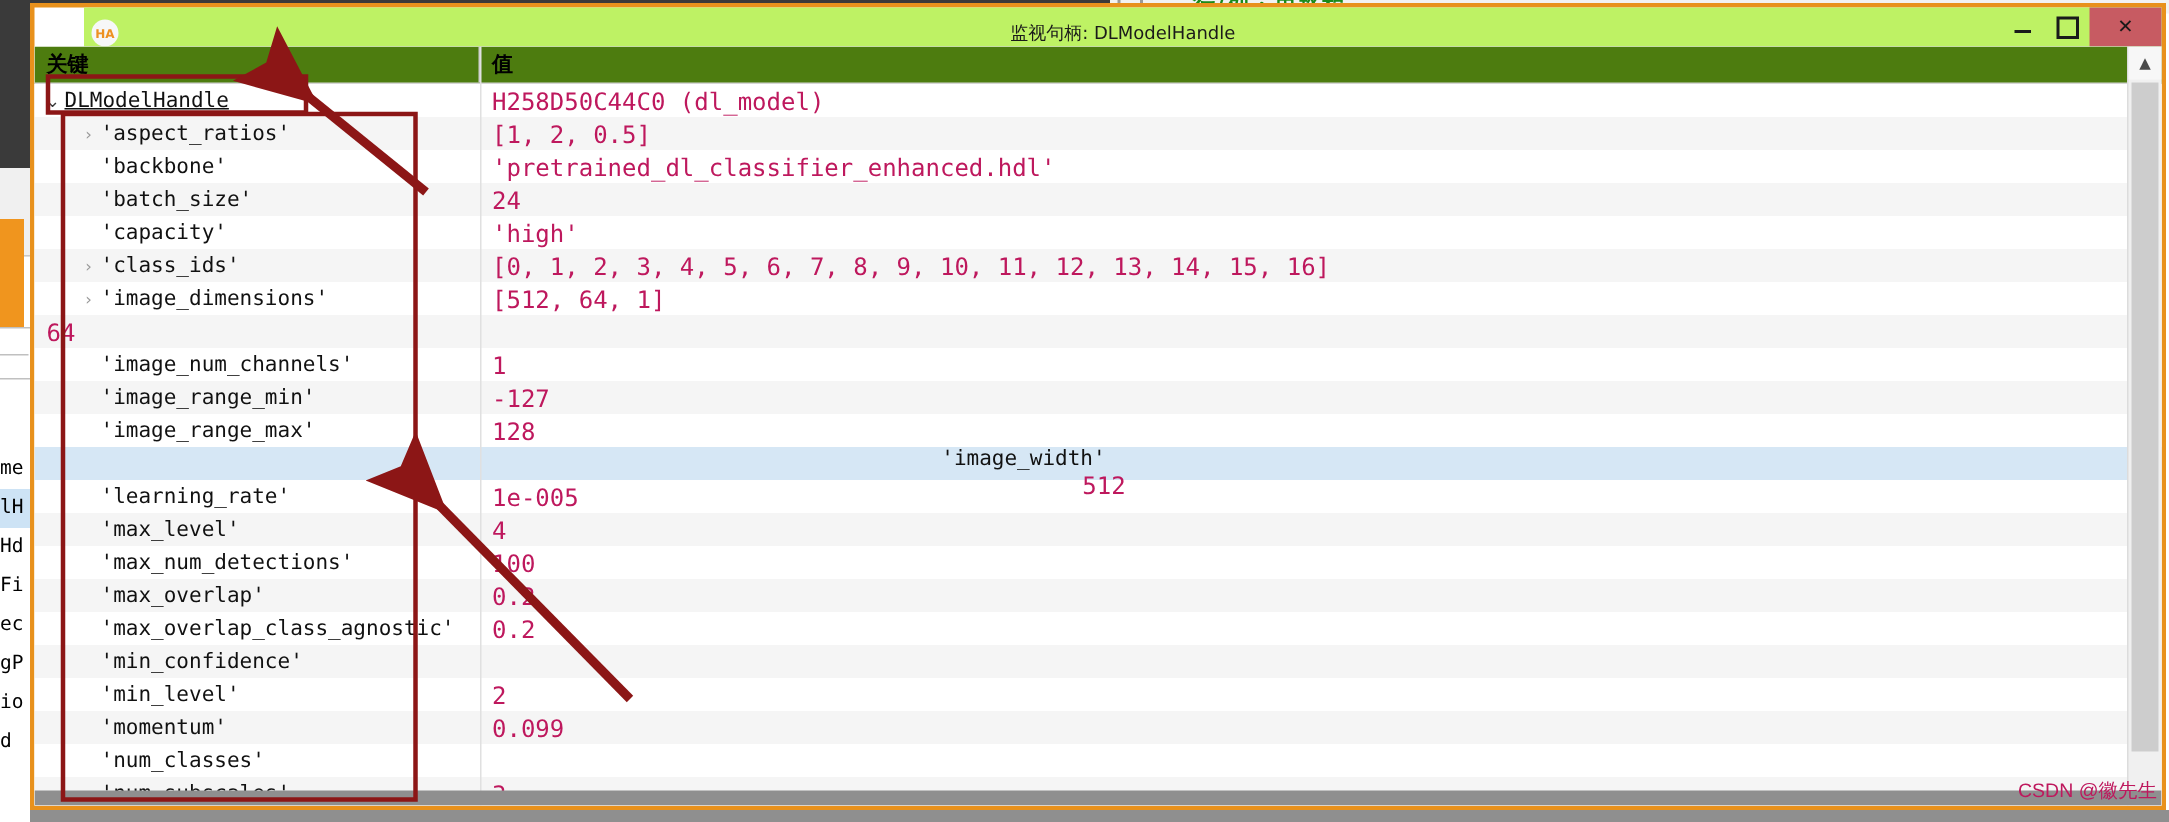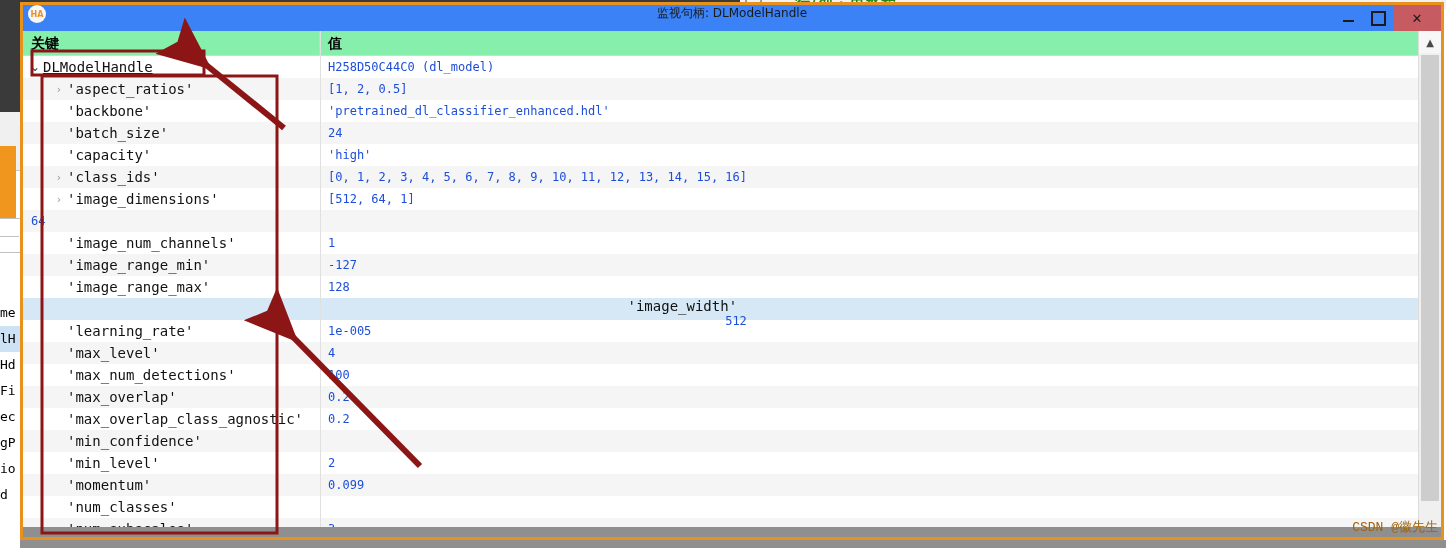--- a/index.html
+++ b/index.html
@@ -86,23 +86,24 @@
   .window {
     position: absolute; left: 20px; top: 2px;
     width: 1424px; height: 538px;
     border: 3px solid #e8911c;
     background: #ffffff;
     box-sizing: border-box;
   }
   .titlebar {
     position: relative;
     height: 26px;
-    background: #3b82f6;
-    display: flex; align-items: flex-start;
+    background: #bef264;
+    display: flex; align-items: flex-end;
     box-sizing: border-box;
+    margin-left: 33px;
   }
   .app-icon {
     width: 18px; height: 18px; border-radius: 50%;
     background: #f7f7f7; margin-left: 5px;
     display: flex; align-items: center; justify-content: center;
     font-family: "DejaVu Sans", sans-serif;
     font-size: 8px; font-weight: bold; color: #ed9121;
     flex: none;
   }
   .title-text {
@@ -124,21 +125,21 @@
   .win-btn .sq { width: 11px; height: 11px; border: 2px solid #1a1a1a; }
 
   
   .table-area {
     position: relative;
     height: 506px;
     background: #ffffff;
     overflow: hidden;
   }
   .header-row {
-    display: flex; height: 24px; background: #86efac;
+    display: flex; height: 24px; background: #4d7c0f;
     border-bottom: 1px solid #d6d6d6;
   }
   .header-key, .header-val {
     font-family: "DejaVu Sans", sans-serif;
     font-size: 14px; font-weight: bold; color: #000;
     padding-left: 8px; line-height: 24px;
     box-sizing: border-box;
   }
   .header-key { width: 297px; border-right: 1px solid #d0d0d0; }
   .header-val { flex: 1; }
@@ -155,21 +156,21 @@
   .cell-key {
     width: 297px; box-sizing: border-box;
     display: flex; align-items: center;
     font-family: "DejaVu Sans Mono", monospace;
     font-size: 14px; color: #111;
     white-space: nowrap; overflow: visible;
   }
   .cell-val {
     flex: 1; box-sizing: border-box; padding-left: 8px;
     font-family: "DejaVu Sans Mono", monospace;
-    font-size: 12px; color: #1d4ed8;
+    font-size: 16px; color: #be185d;
     white-space: nowrap;
   }
   .twisty {
     width: 16px; flex: none; text-align: center;
     color: #9a9a9a; font-family: "DejaVu Sans", sans-serif; font-size: 11px;
   }
   .twisty.open { color: #3a3a3a; font-size: 12px; }
   .indent0 { padding-left: 4px; }
   .indent1 { padding-left: 28px; }
   .keytext.root { text-decoration: underline; }
@@ -198,22 +199,22 @@
     background: #8f8f8f;
   }
 
   
   .anno { position: absolute; left: 0; top: 0; width: 1446px; height: 548px;
           pointer-events: none; }
 
   
   .watermark {
     position: absolute; right: 8px; bottom: 12px;
-    font-family: Liberation Mono, monospace;
-    font-size: 13px; color: #a16207;
+    font-family: Liberation Sans, sans-serif;
+    font-size: 13px; color: #be185d;
     white-space: nowrap;
   }
   .bottom-strip {
     position: absolute; left: 0; right: 0; bottom: 0; height: 8px;
     background: #8f8f8f;
   }
   .bottom-strip-left {
     position: absolute; left: 0; width: 20px; bottom: 0; height: 8px;
     background: #ffffff;
   }

